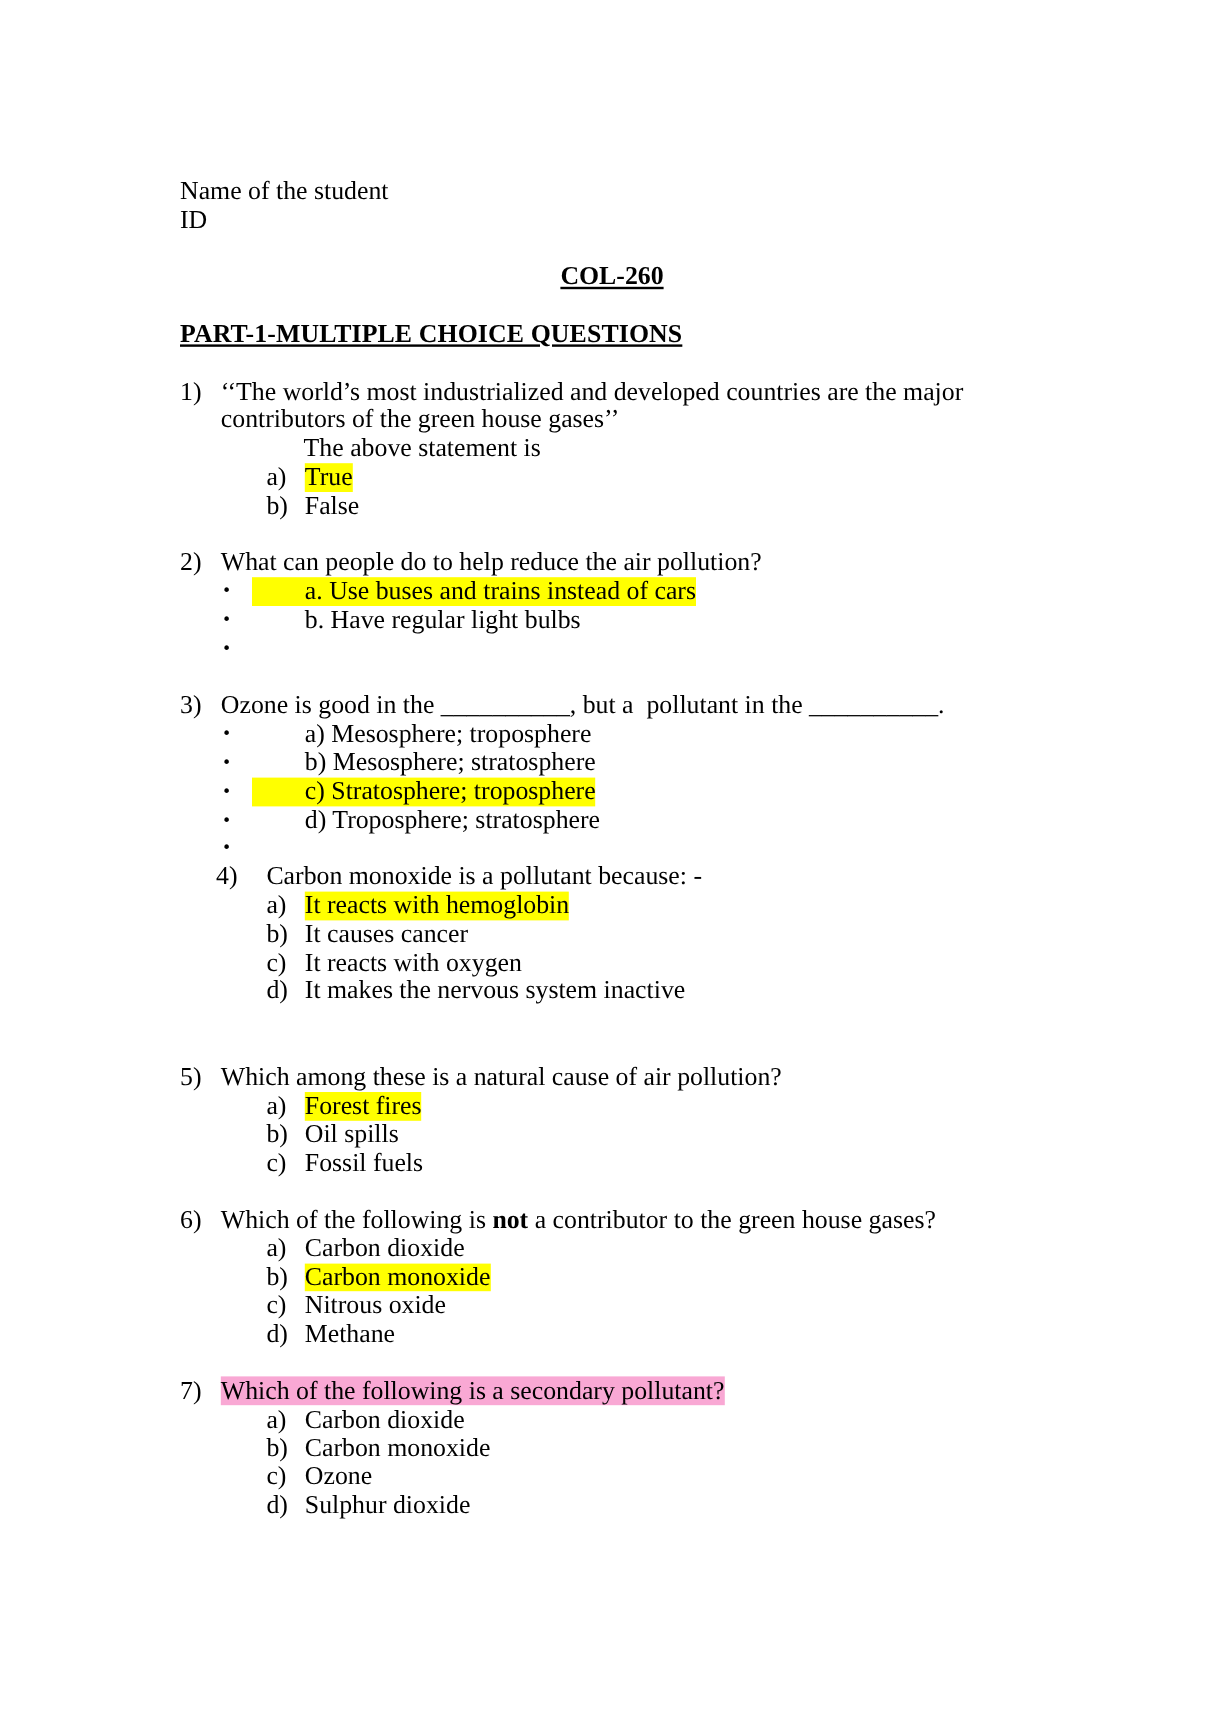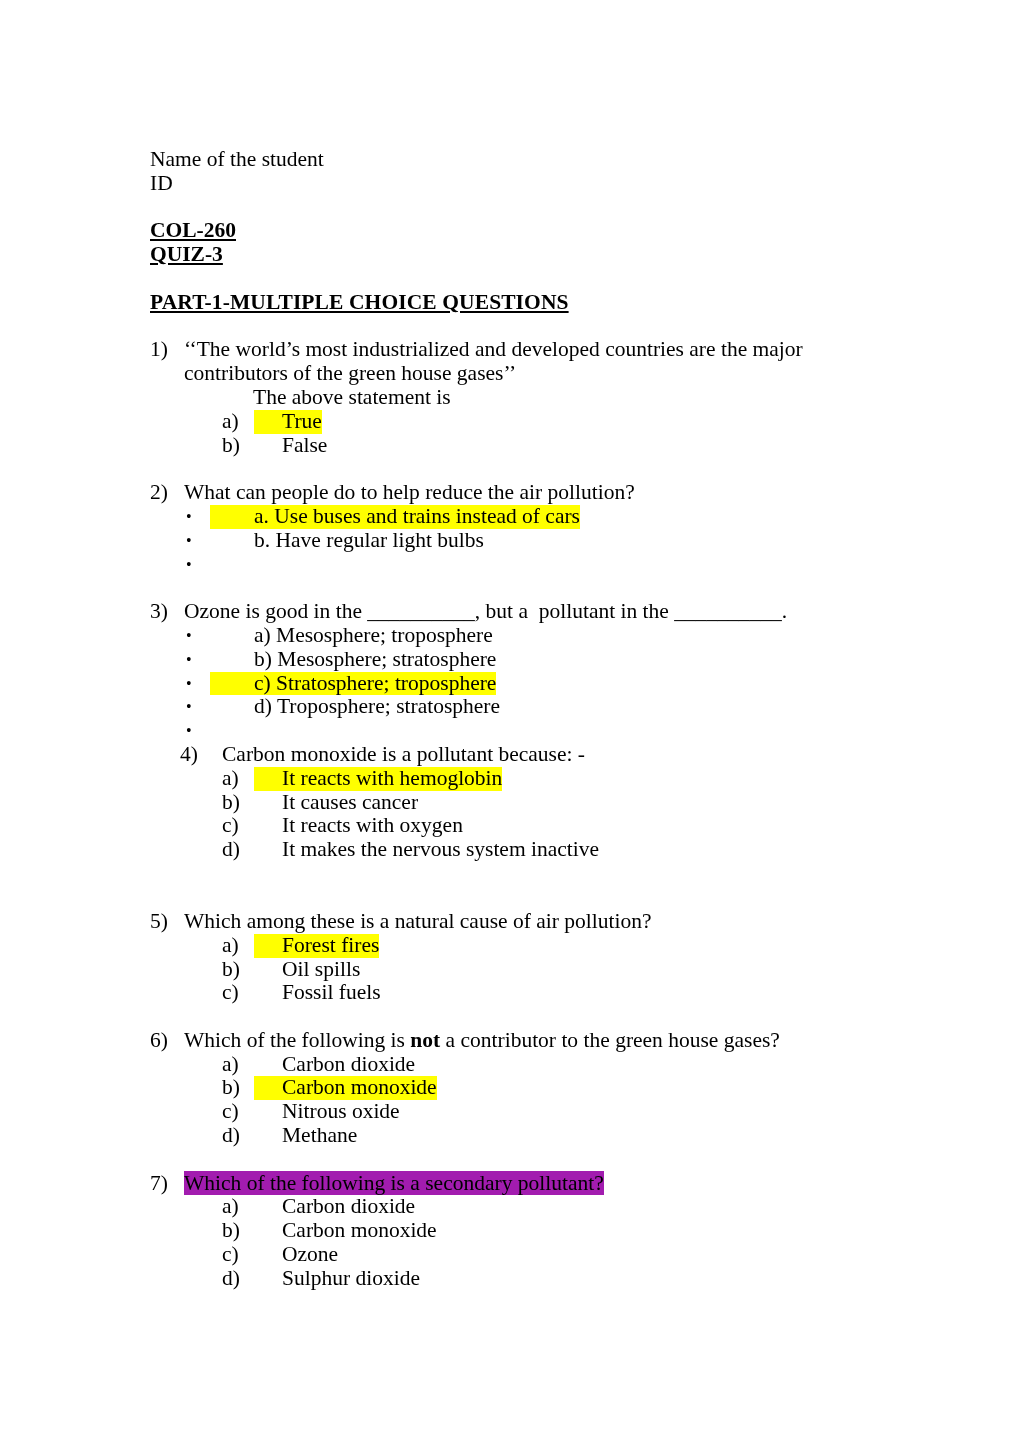--- a/index.html
+++ b/index.html
@@ -36,39 +36,39 @@
   
   .line {
     white-space: pre-wrap;
   }
 
   .blank-line {
     height: 23.8px;
   }
 
   .center {
-    text-align: left;
+    text-align: center;
     font-weight: bold;
   }
   .center .u {
     text-decoration: underline;
   }
 
   .section-head {
     font-weight: bold;
     text-decoration: underline;
     letter-spacing: 0.1px;
   }
 
   
   .hl-yellow {
     background-color: #ffff00;
   }
   .hl-cyan {
-    background-color: #a21caf;
+    background-color: #f9a8d4;
   }
 
   
   .opts {
     margin: 0;
     padding: 0;
     list-style: none;
   }
   .opts li {
     display: flex;
@@ -76,21 +76,20 @@
     padding-left: 72px;
   }
   .opts li .marker {
     width: 32px;
     flex: 0 0 32px;
     white-space: pre;
   }
   .opts li .otext {
     flex: 0 1 auto;
     white-space: pre-wrap;
-    padding-left: 28px;
   }
 
   
   .opts.deep li {
     padding-left: 72px;
   }
 
   
   .bullets {
     margin: 0;
@@ -162,23 +161,20 @@
   <div class="doc">
 
     <div class="line">Name of the student</div>
     <div class="line">ID</div>
 
     <div class="blank-line"></div>
 
     <div class="center">
       <span class="u">COL-260</span>
     </div>
-    <div class="center">
-      <span class="u">QUIZ-3</span>
-    </div>
 
     <div class="blank-line"></div>
 
     <div class="section-head">PART-1-MULTIPLE CHOICE QUESTIONS</div>
 
     <div class="blank-line"></div>
 
     <div class="qnum-flush">
       <span class="qmarker">1)</span>
       <span class="qbody">‘‘The world’s most industrialized and developed countries are the major contributors of the green house gases’’</span>

